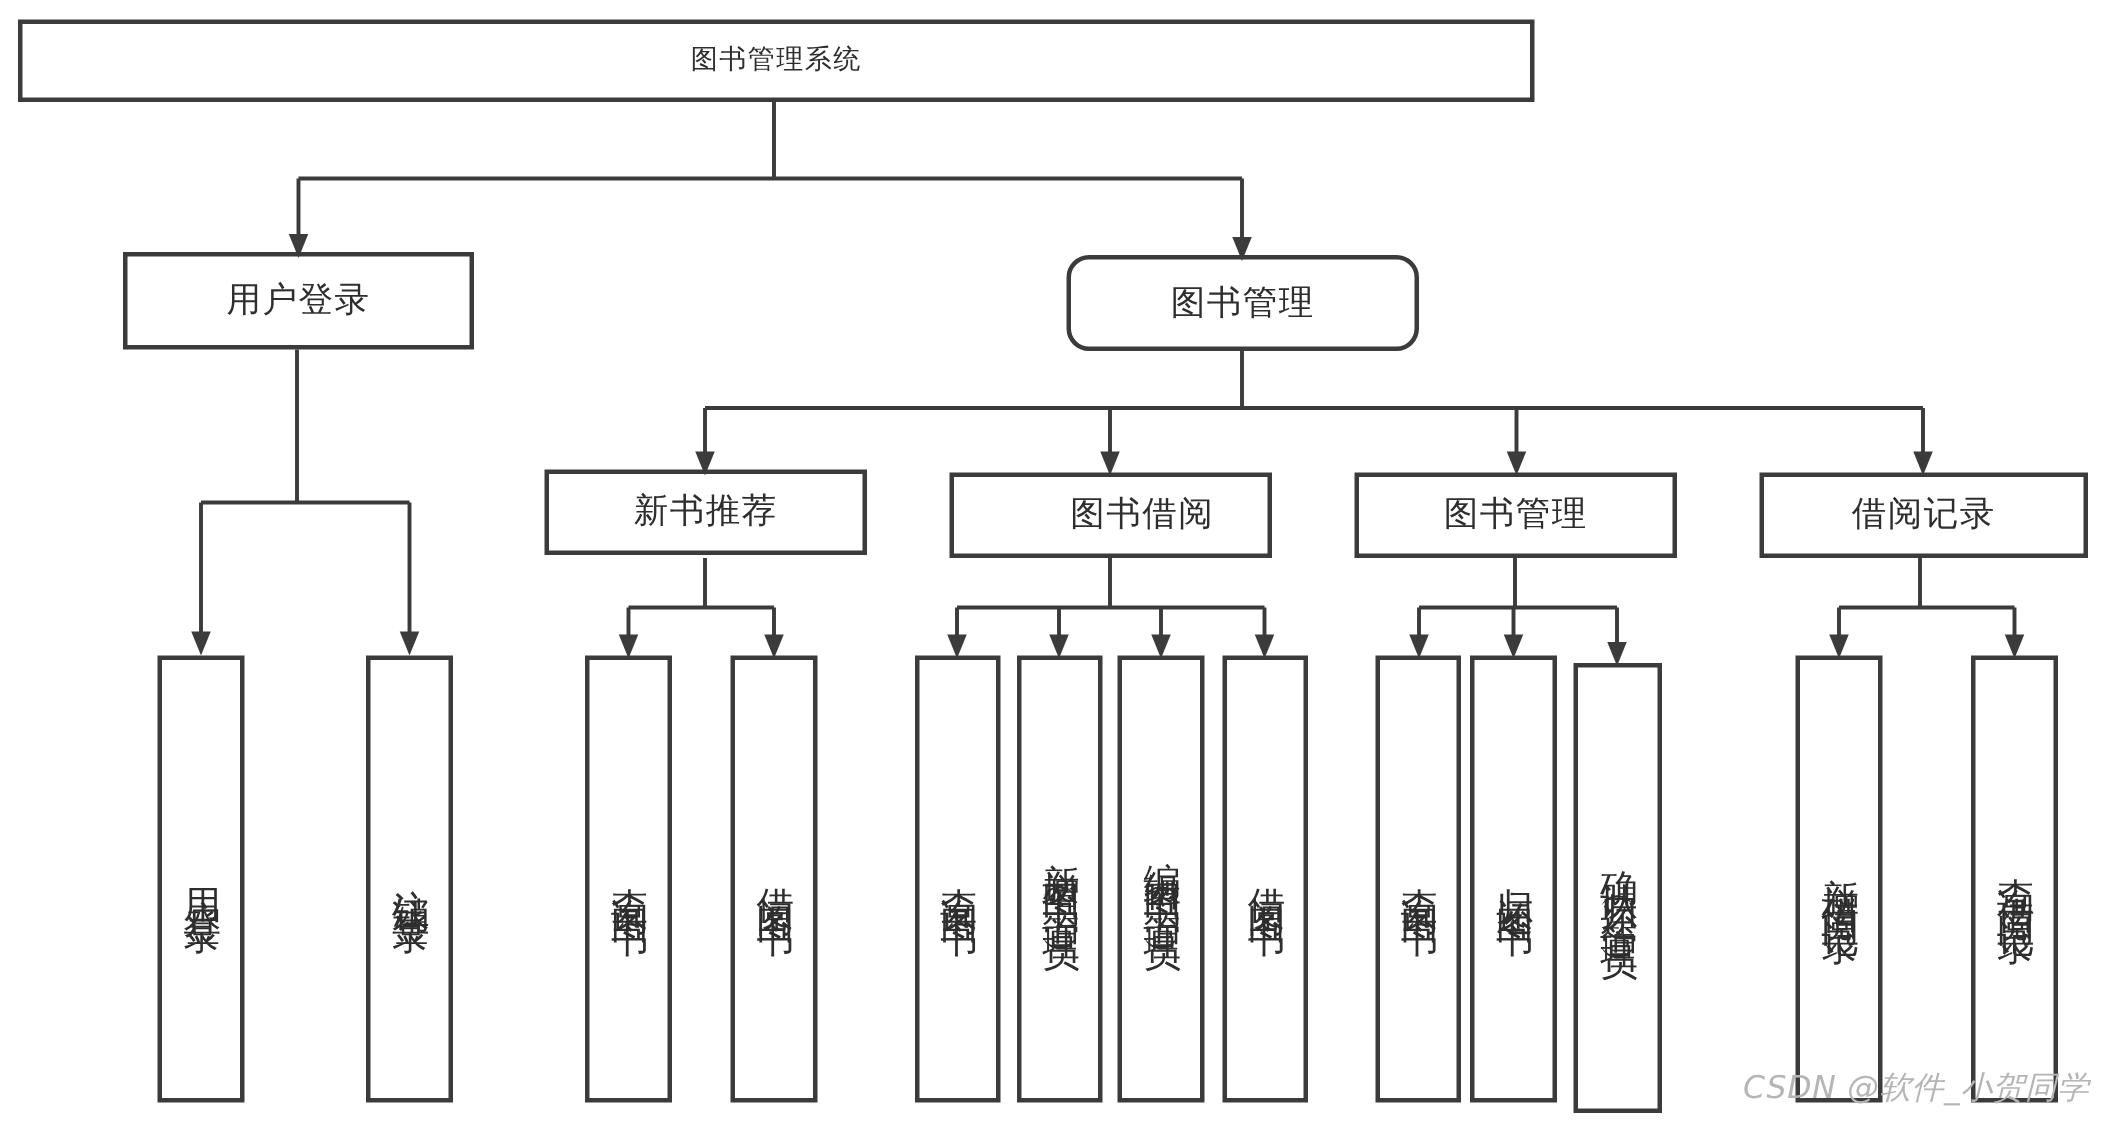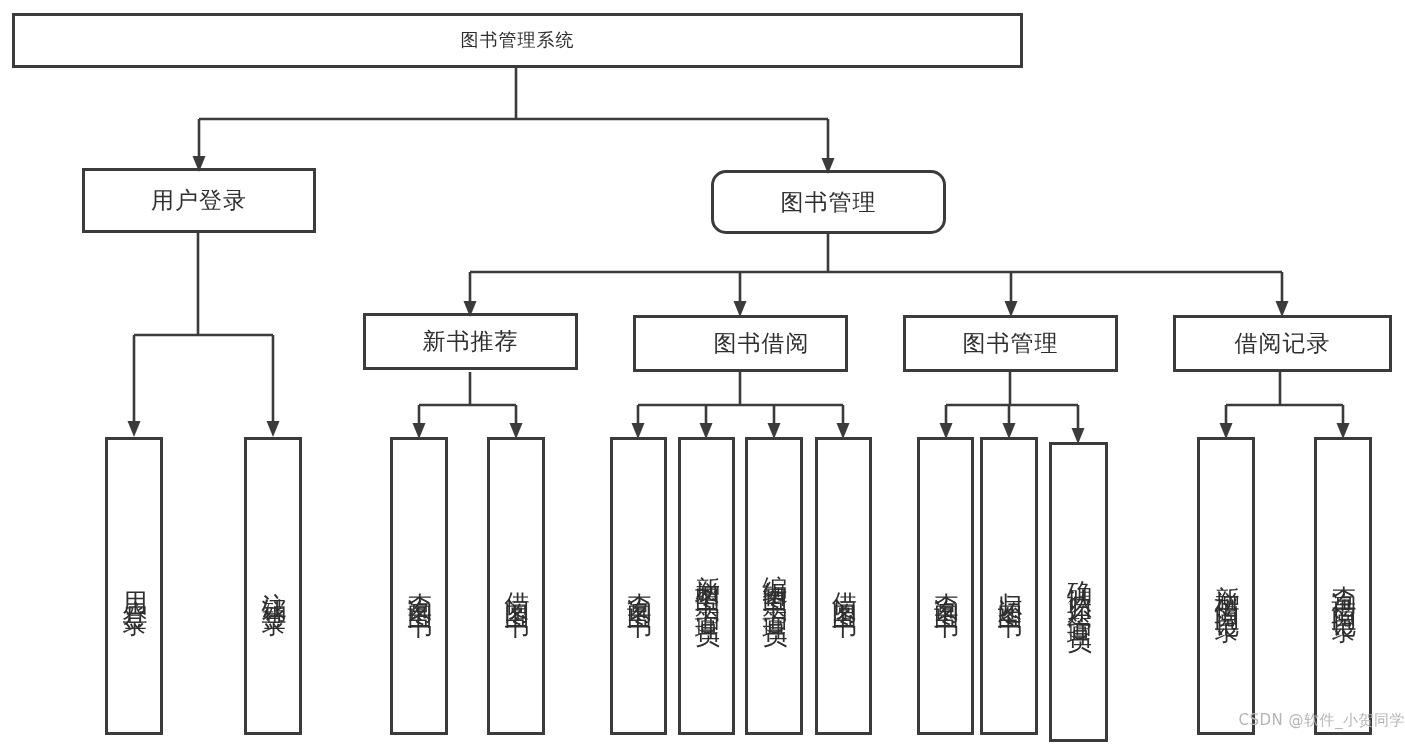--- a/index.html
+++ b/index.html
@@ -45,26 +45,27 @@
     left: 0; top: 0;
     width: 1405px; height: 747px;
     z-index: 2;
     pointer-events: none;
   }
   #connectors path { stroke: var(--line); stroke-width: 2.6; fill: none; }
   #connectors polygon { fill: var(--line); stroke: none; }
   .watermark {
     position: absolute;
     top: 711px;
-    right: 0;
-    font-size: 15px;
+    right: 12px;
+    font-size: 21px;
     letter-spacing: 0.5px;
     color: var(--wm);
     z-index: 3;
     white-space: nowrap;
+    font-style: italic;
   }
 </style>
 </head>
 <body>
 
 <div id="canvas">
 
   <svg id="connectors" viewBox="0 0 1405 747" xmlns="http://www.w3.org/2000/svg" aria-hidden="true">
     <path d="
       M516 68 V119 M199 119 H828 M199 119 V157 M828 119 V159

